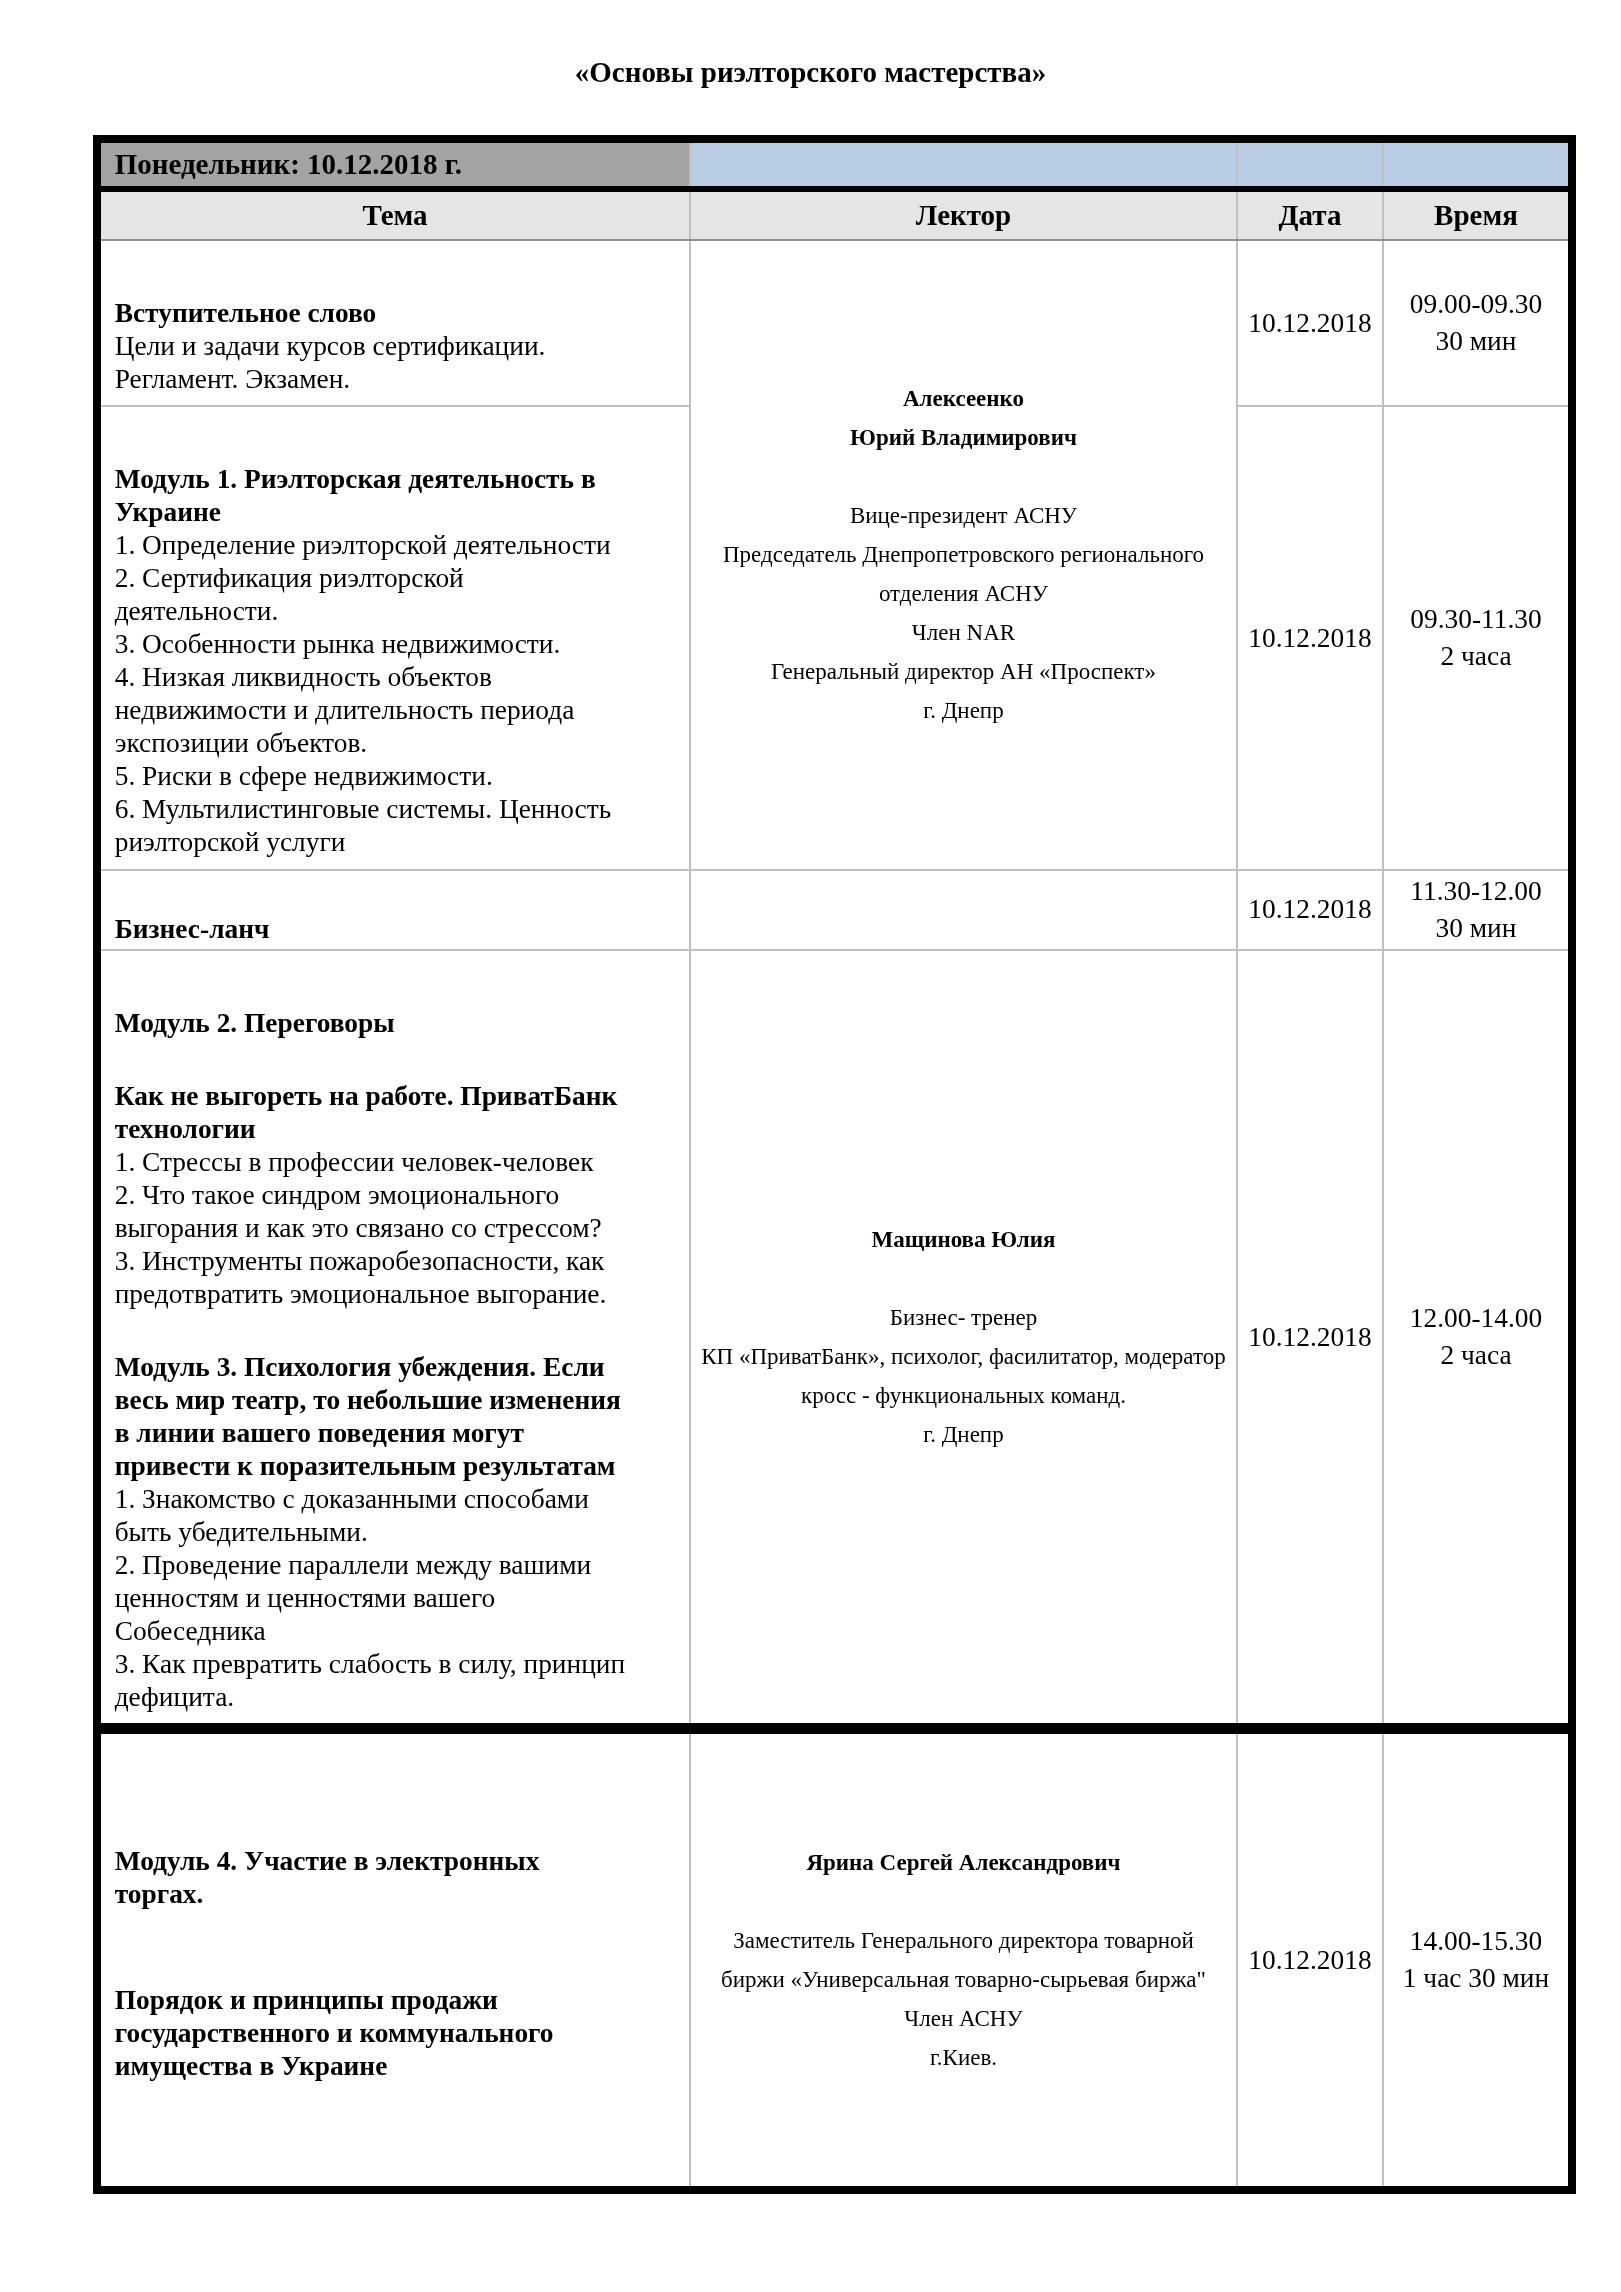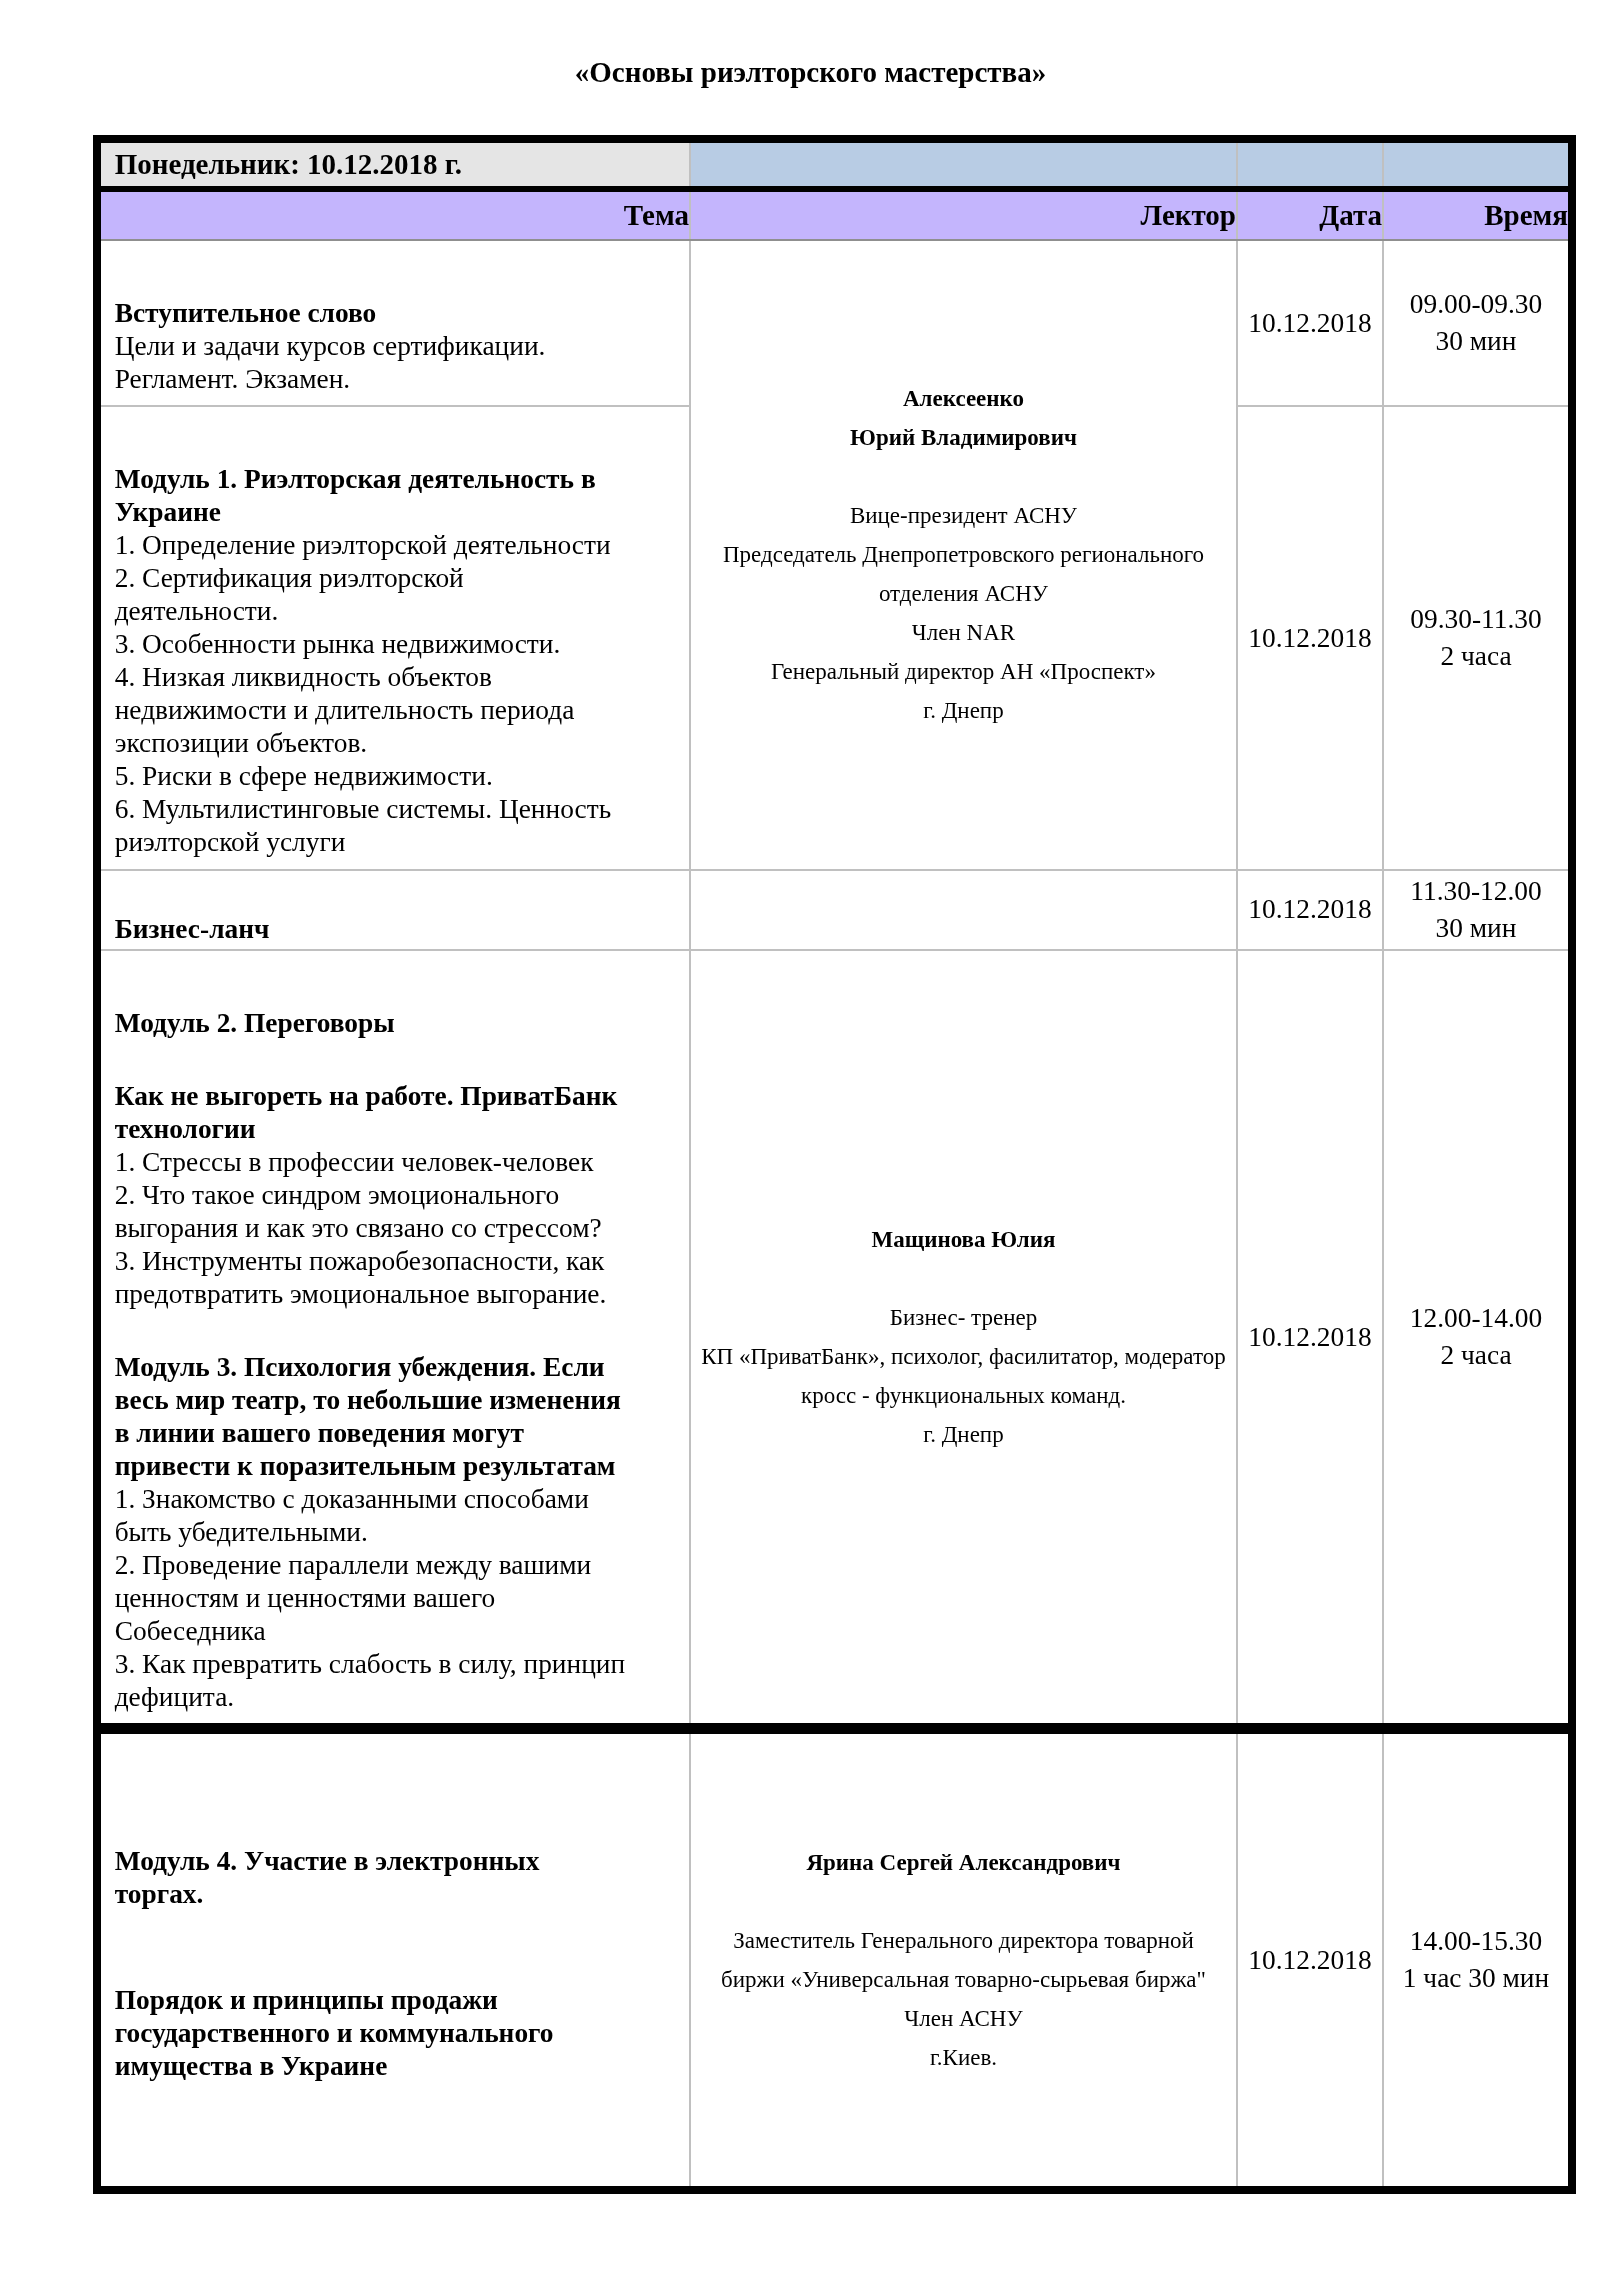--- a/index.html
+++ b/index.html
@@ -53,24 +53,24 @@
     font-size: 29px;
     font-weight: bold;
     padding-left: 13.7px;
     text-align: left;
   }
 
   tr.head-row th {
     height: 47px;
     font-size: 29px;
     font-weight: bold;
-    text-align: right;
+    text-align: center;
     vertical-align: middle;
     border-bottom: 2.9px solid #8f8f8f;
-    background: #c4b5fd;
+    background: #e5e5e5;
   }
 
   .cell-tema {
     vertical-align: top;
     text-align: left;
     font-size: 27.4px;
     line-height: 33px;
     padding: 15.7px 55px 9.8px 13.7px;
   }
   .cell-tema .line { min-height: 33px; }
@@ -112,21 +112,21 @@
 
   <table class="schedule">
     <colgroup>
       <col class="c-tema">
         <col class="c-lect">
         <col class="c-date">
         <col class="c-time">
     </colgroup>
     <thead>
       <tr class="day-row">
-        <td style="background: #e5e5e5;">
+        <td style="background: #a3a3a3;">
           <span class="day-label">Понедельник: 10.12.2018 г.</span>
         </td>
         <td style="background: rgb(184, 204, 228);"></td>
         <td style="background: rgb(184, 204, 228);"></td>
         <td style="background: rgb(184, 204, 228);"></td>
       </tr>
       <tr class="head-row">
         <th>Тема</th>
         <th>Лектор</th>
         <th>Дата</th>

